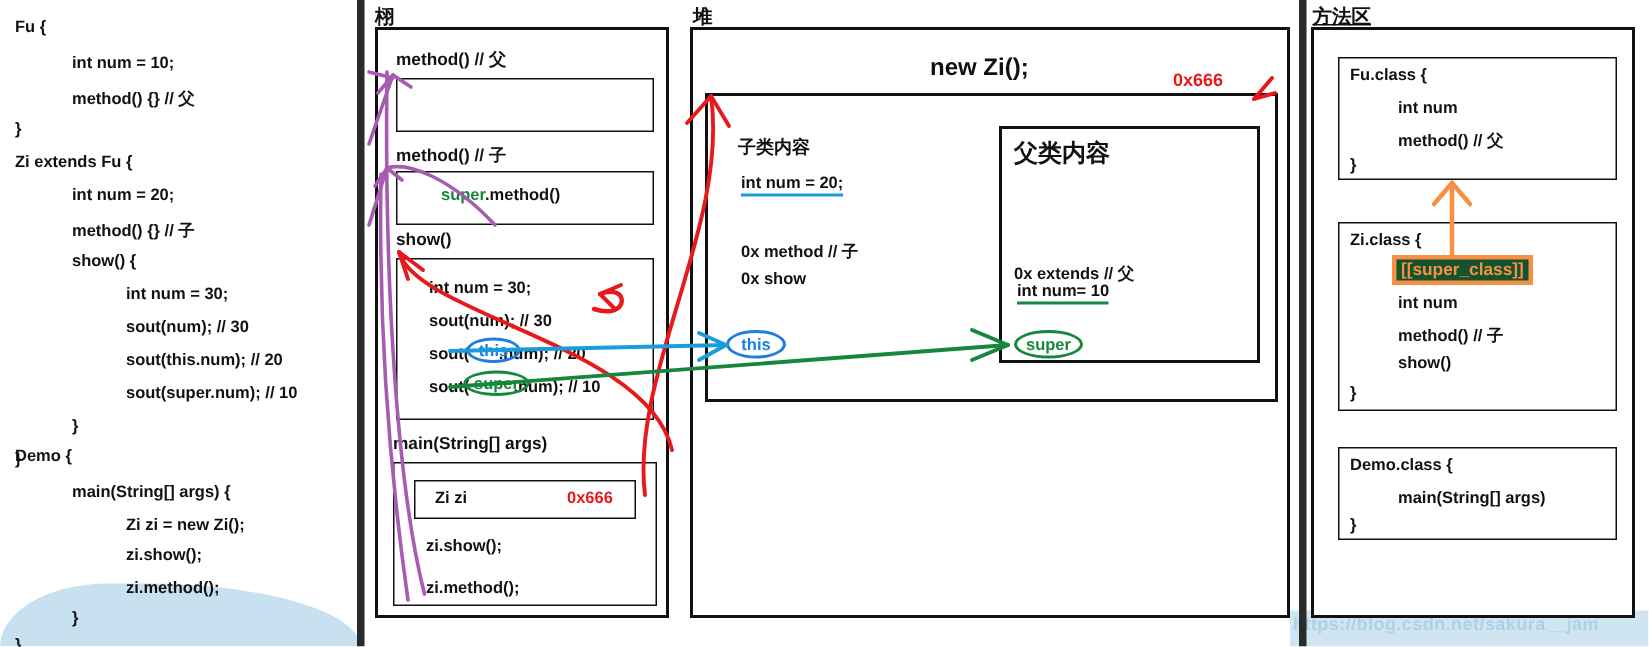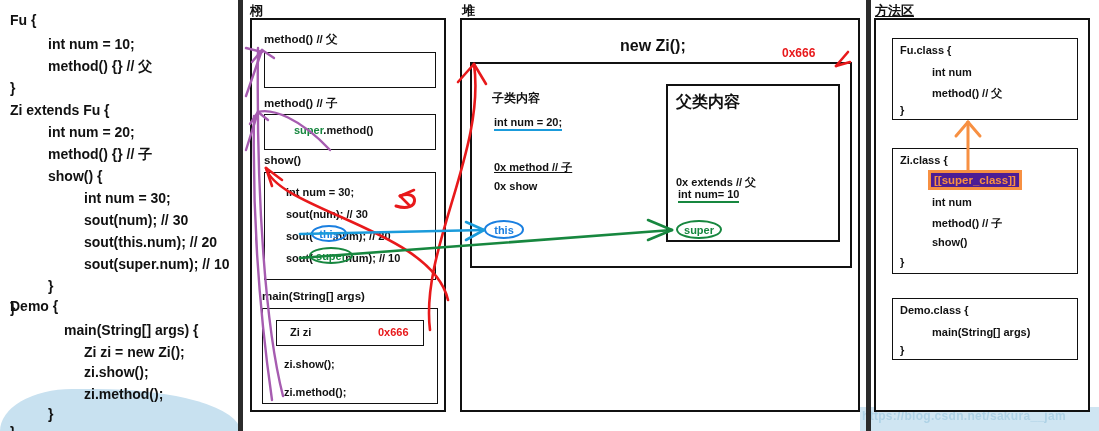--- a/index.html
+++ b/index.html
@@ -49,21 +49,21 @@
     position:absolute; border:2px solid #111; background:#fff;
   }
   .box.thin { border-width:1.5px; }
 
   
   #code {
     position:absolute; left:0; top:0; width:236px; height:431px;
     background:transparent;
   }
   .codeline {
-    position:absolute; font-size:14px; font-weight:bold; color:#111;
+    position:absolute; font-size:11px; font-weight:bold; color:#111;
     white-space:nowrap; letter-spacing:0px;text-align:center;
   }
 
   
   .frame-label {
     position:absolute; font-size:11.5px; font-weight:bold; white-space:nowrap;
   }
   .cell-text {
     position:absolute; font-size:11px; font-weight:bold; white-space:nowrap;
   }
@@ -81,21 +81,21 @@
     font-size:11px; font-weight:bold; white-space:nowrap;
     background:transparent;
   }
   .oval.blue  { border:2.5px solid #1a7fe0; color:#1a7fe0; }
   .oval.green { border:2.5px solid #17873f; color:#17873f; }
 
   
   .supertoken {
     position:absolute; border:3px solid #f79042; color:#f79042;
     font-size:11.5px; font-weight:bold; padding:1px 3px; white-space:nowrap;
-    background:#4c1d95;
+    background:#14532d;
   }
 
   svg.overlay { position:absolute; left:0; top:0; width:1099px; height:431px; pointer-events:none; }
 </style>
 </head>
 <body>
 
 <div id="stage">
 
   <div class="wave"></div>
@@ -115,21 +115,21 @@
     <div class="codeline" style="left:48px;  top:146px;">method() {} // 子</div>
     <div class="codeline" style="left:48px;  top:168px;">show() {</div>
     <div class="codeline" style="left:84px;  top:190px;">int num = 30;</div>
     <div class="codeline" style="left:84px;  top:212px;">sout(num); // 30</div>
     <div class="codeline" style="left:84px;  top:234px;">sout(this.num); // 20</div>
     <div class="codeline" style="left:84px;  top:256px;">sout(super.num); // 10</div>
     <div class="codeline" style="left:48px;  top:278px;">}</div>
     <div class="codeline" style="left:10px;  top:300px;">}</div>
 
     <div class="codeline" style="left:10px;  top:298px;">Demo {</div>
-    <div class="codeline" style="left:64px;  top:322px;">main(String[] args) {</div>
+    <div class="codeline" style="left:48px;  top:322px;">main(String[] args) {</div>
     <div class="codeline" style="left:84px;  top:344px;">Zi zi = new Zi();</div>
     <div class="codeline" style="left:84px;  top:364px;">zi.show();</div>
     <div class="codeline" style="left:84px;  top:386px;">zi.method();</div>
     <div class="codeline" style="left:48px;  top:406px;">}</div>
     <div class="codeline" style="left:10px;  top:424px;">}</div>
   </div>
 
   <div class="panel-title" style="left:250px; top:2px;">栩</div>
   <div class="box" style="left:250px; top:18px; width:196px; height:394px;"></div>
 
@@ -160,21 +160,21 @@
   <div class="panel-title" style="left:462px; top:2px;">堆</div>
   <div class="box" style="left:460px; top:18px; width:400px; height:394px;"></div>
 
   <div class="cell-text" style="left:620px; top:37px; font-size:16px;">new Zi();</div>
   <div class="cell-text red-text" style="left:782px; top:46px; font-size:12px;">0x666</div>
 
   <div class="box" style="left:470px; top:62px; width:382px; height:206px;"></div>
 
   <div class="cell-text" style="left:492px; top:90px; font-size:12px;">子类内容</div>
   <div class="cell-text" style="left:494px; top:116px;"><span class="ul-blue">int num = 20;</span></div>
-  <div class="cell-text" style="left:494px; top:160px;text-decoration:underline;">0x method // 子</div>
+  <div class="cell-text" style="left:494px; top:160px;">0x method // 子</div>
   <div class="cell-text" style="left:494px; top:180px;">0x show</div>
   <div class="oval blue" style="left:484px; top:220px; width:40px; height:19px;">this</div>
 
   <div class="box" style="left:666px; top:84px; width:174px; height:158px;"></div>
   <div class="cell-text" style="left:676px; top:92px; font-size:16px;">父类内容</div>
   <div class="cell-text" style="left:678px; top:164px;margin-top:24px;"><span class="ul-green">int num= 10</span></div>
 
   <div class="cell-text" style="left:676px; top:175px;"></div>
 
   <div class="cell-text" style="left:676px; top:175px;">0x extends // 父</div>

